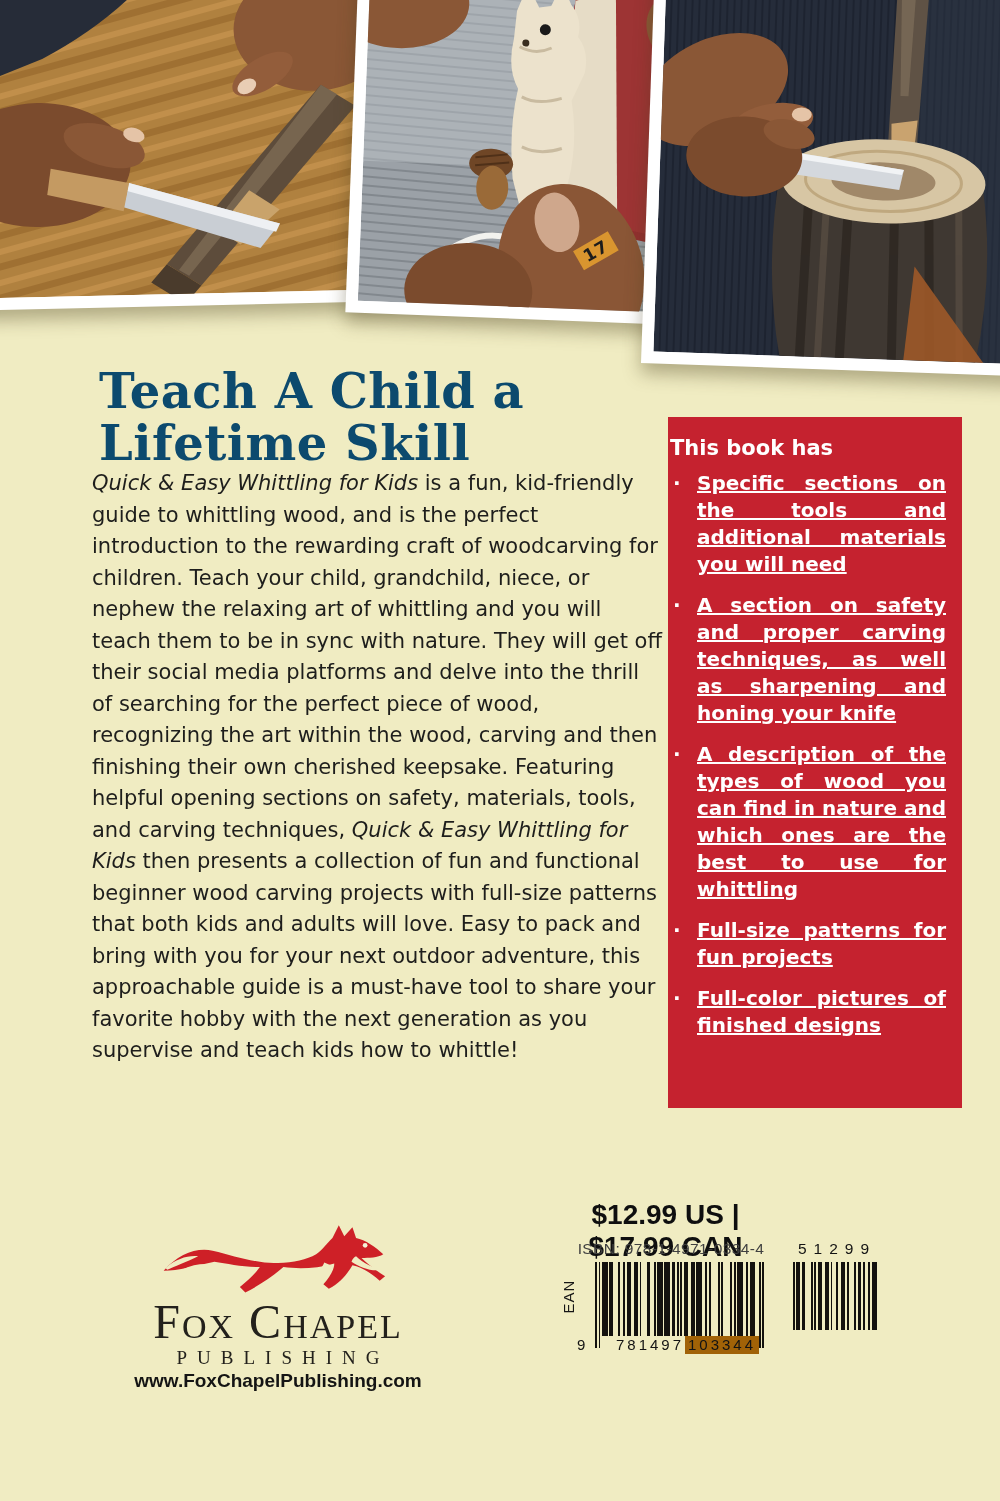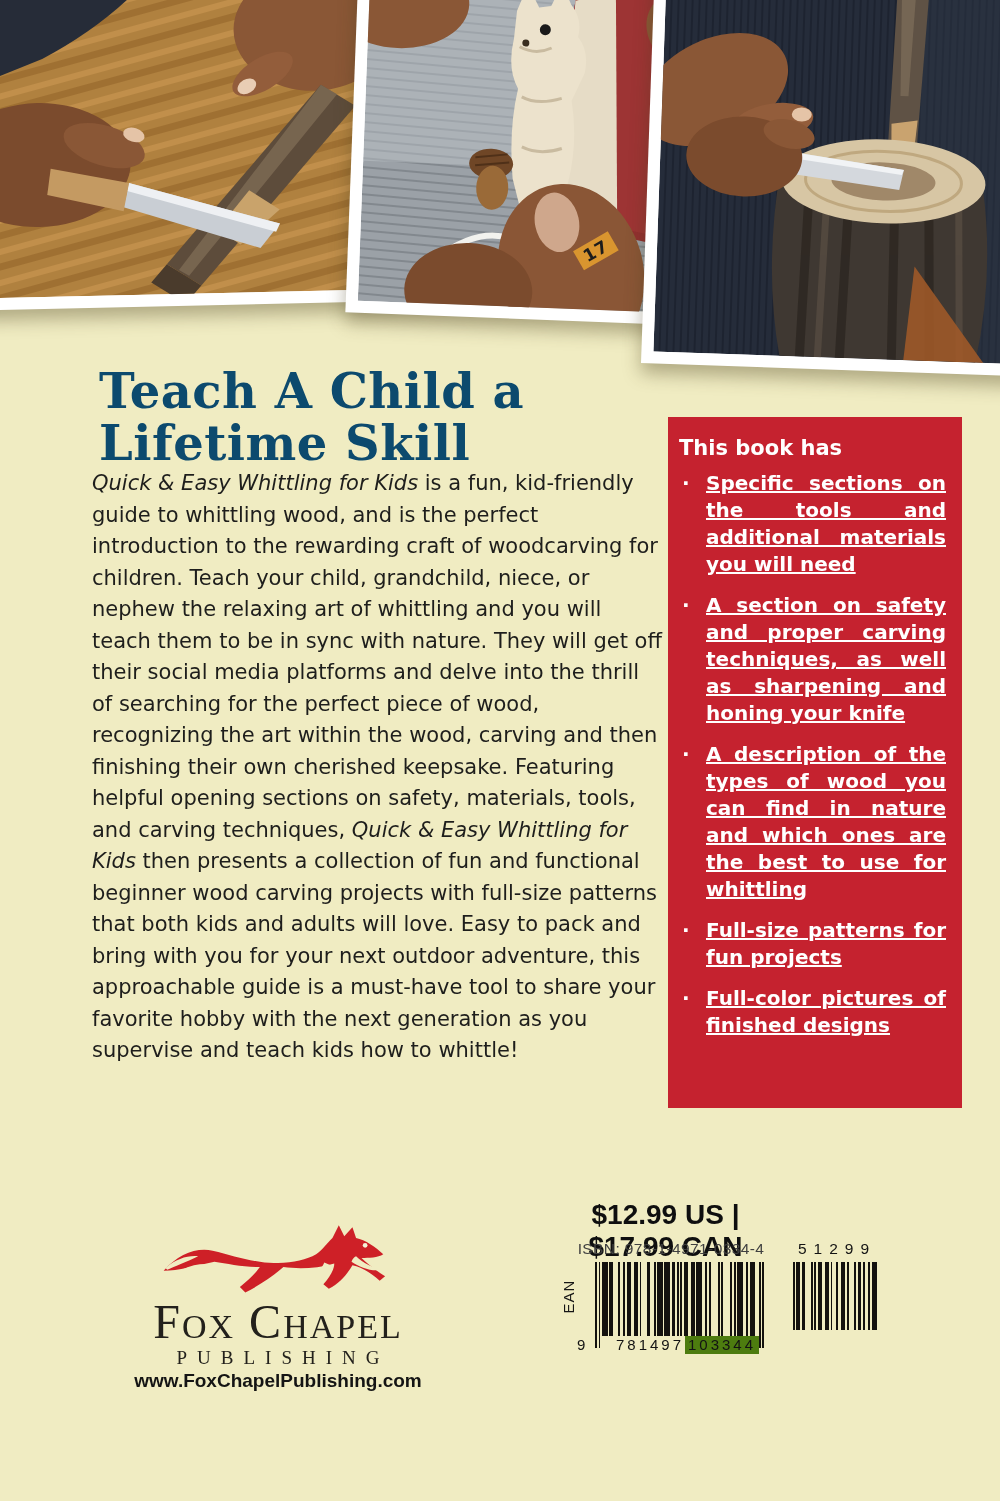--- a/index.html
+++ b/index.html
@@ -14,21 +14,21 @@
   .tag17{position:absolute;left:228px;top:272px;transform:rotate(-32deg);background:#d9952f;
          color:#1c1c1c;font:700 17px "DejaVu Sans",sans-serif;padding:1px 7px;letter-spacing:1px;}
   
   .headline{position:absolute;left:84px;top:350px;margin:15px;color:#0c4a6e;
             font-family:"DejaVu Serif",serif;font-weight:700;font-size:48px;line-height:52px;letter-spacing:.5px;}
   .description{position:absolute;left:84px;top:460px;width:572px;margin:8px;color:#1e1e1c;
                font-size:21px;line-height:31.5px;}
   .description i{font-style:italic;}
   
   .features{position:absolute;left:668px;top:417px;width:294px;height:691px;box-sizing:border-box;
-            background:#c5222f;color:#fff;padding:17px 16px 16px 11px;}
+            background:#c5222f;color:#fff;padding:17px 16px 16px 2px;}
   .features-title{font-weight:700;font-size:21px;line-height:28px;margin-bottom:8px;}
   .features ul{list-style:none;margin:0;padding:0;}
   .features li{display:flex;font-weight:700;font-size:20px;line-height:27px;margin-bottom:14px;}
   .features .marker{width:24px;flex:0 0 24px;text-align:left;padding-left:3px;}
   .features .btext{flex:1;text-align:justify;text-decoration:underline;}
   
   .logo{position:absolute;left:126px;top:1218px;width:304px;text-align:center;color:#23211c;}
   .logo svg{display:block;margin:0 auto 2px auto;}
   .wordmark{font-family:"Liberation Serif","DejaVu Serif",serif;font-variant:small-caps;
             font-size:48px;line-height:44px;letter-spacing:2px;}
@@ -42,21 +42,21 @@
   .isbn{position:absolute;left:16px;top:0;width:190px;text-align:center;color:#404040;
         font-family:"Liberation Sans",sans-serif;font-size:15.5px;letter-spacing:.4px;}
   .ean{position:absolute;left:-8px;top:48px;color:#151515;font-family:"Liberation Sans",sans-serif;
        font-size:15px;letter-spacing:1px;transform:rotate(-90deg);}
   .ean13-svg{position:absolute;left:35px;top:22px;}
   .ean5-svg{position:absolute;left:231px;top:22px;}
   .bc-digits span{position:absolute;top:96px;height:18px;color:#131313;
         font-family:"Liberation Sans",sans-serif;font-size:15px;letter-spacing:3px;}
   .bc-first{left:17px;}
   .bc-g1{left:41px;width:74px;text-align:center;background:#f0ecc2;padding-left:12px;}
-  .bc-g2{left:125px;width:74px;text-align:center;background:#4d7c0f;}
+  .bc-g2{left:125px;width:74px;text-align:center;background:#a16207;}
   .supp-digits{position:absolute;left:231px;top:0;width:87px;text-align:center;color:#131313;
         font-family:"Liberation Sans",sans-serif;font-size:15.5px;letter-spacing:7px;padding-left:5px;box-sizing:border-box;}
 </style>
 </head>
 <body>
 
 <div class="cover">
 
   <div>
     <figure class="photo photo1" style="margin:0">

